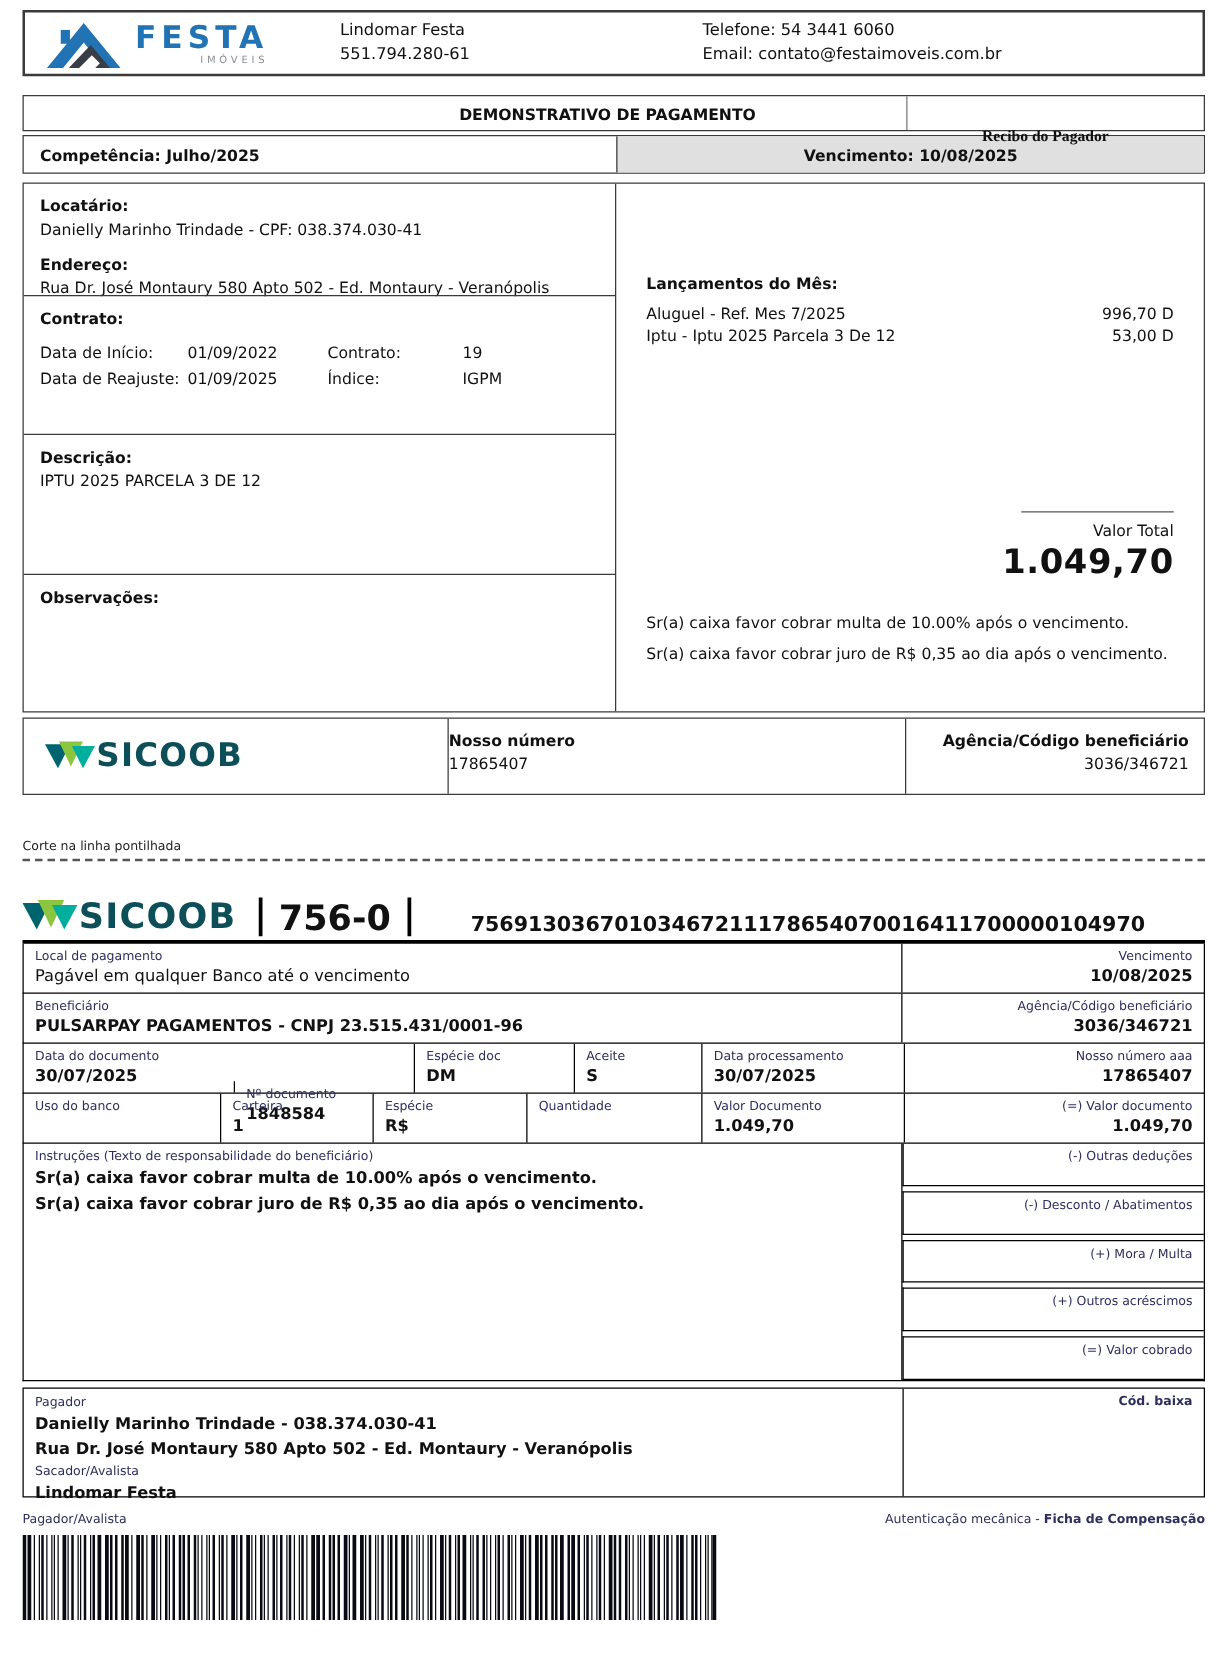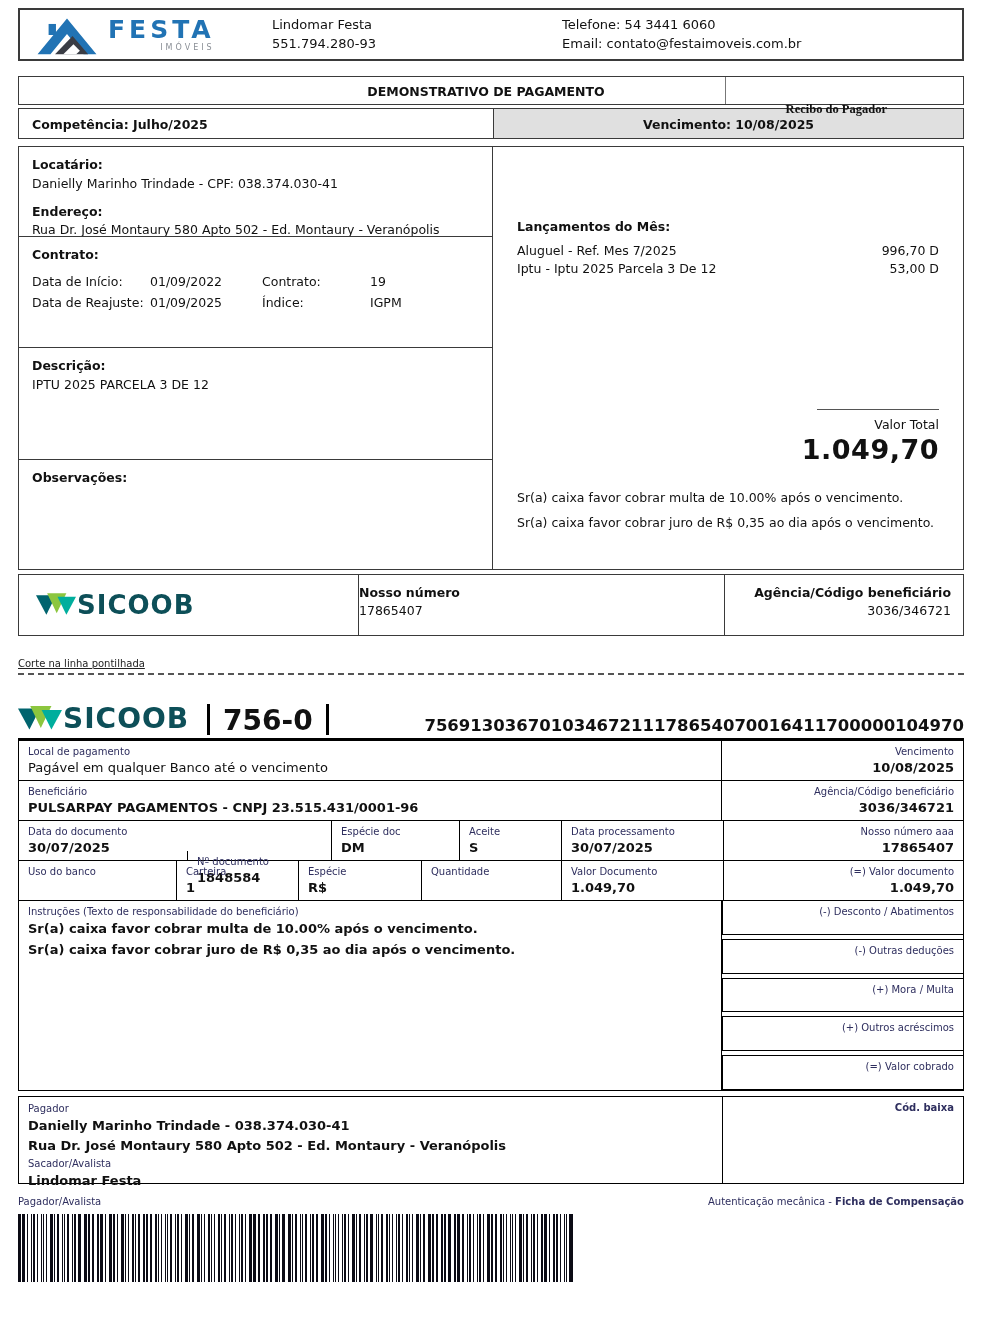--- a/index.html
+++ b/index.html
@@ -56,27 +56,27 @@
   .ab-label { font-weight: bold; font-size: 12.5px; }
   .ab-value { font-size: 12.5px; margin-top: 3px; }
 
   
   .sicoob { display: flex; align-items: center; gap: 1px; }
   .sicoob .sname { color: #0d4f58; font-weight: bold; letter-spacing: 1px; }
   .sicoob.sm .sname { font-size: 26px; }
   .sicoob.lg .sname { font-size: 28px; }
 
   
-  .corte { margin-top: 22px; font-size: 10px; color: #222; text-decoration: underline; }
+  .corte { margin-top: 36px; font-size: 10px; color: #222; }
   .dash { border-top: 2px dashed #555; margin-top: 4px; }
 
   
   .b-head { margin-top: 27px; display: flex; align-items: flex-end; border-bottom: 3px solid #000; padding-bottom: 3px; }
   .bankcode { font-size: 28px; font-weight: bold; line-height: 1.05; border-left: 3px solid #000; border-right: 3px solid #000; padding: 2px 13px 0; margin-left: 18px; }
-  .digits { flex: 1; text-align: right; font-weight: bold; font-size: 16.5px; letter-spacing: 0px; white-space: nowrap; }
+  .digits { flex: 1; text-align: center; font-weight: bold; font-size: 16.5px; letter-spacing: 0px; white-space: nowrap; }
 
   .brow { display: flex; border-left: 1.5px solid #000; border-right: 1.5px solid #000; border-bottom: 1px solid #000; }
   .cell { padding: 3px 9px 5px; }
   .lbl { font-size: 10px; color: #2e2e5e; line-height: 1.5; }
   .val { font-size: 13px; margin-top: 1px; }
   .bold { font-weight: bold; }
   .tr { text-align: right; }
   .bl { border-left: 1px solid #000; }
   .r1 .cf { flex: 1; }
   .rcol { width: 242px; }
@@ -112,21 +112,21 @@
         <polygon points="20,46 39,26 56,46" fill="#3a3d45"></polygon>
         <polygon points="29,46 40,35 47,42 43,46" fill="#ffffff"></polygon>
       </svg>
       <div>
         <div class="festa-word">FESTA</div>
         <div class="festa-sub">IMÓVEIS</div>
       </div>
     </div>
     <div class="hdr-mid">
       <div>Lindomar Festa</div>
-      <div>551.794.280-93</div>
+      <div>551.794.280-61</div>
     </div>
     <div class="hdr-right">
       <div>Telefone: 54 3441 6060</div>
       <div>Email: contato@festaimoveis.com.br</div>
     </div>
   </div>
 
   <div class="a-title">
     <span class="t1">DEMONSTRATIVO DE PAGAMENTO</span>
     <span class="t2">Recibo do Pagador</span>
@@ -310,24 +310,24 @@
   </div>
 
   <div class="brow5">
     <div class="b5-left">
       <div class="lbl">Instruções (Texto de responsabilidade do beneficiário)</div>
       <div class="iline">Sr(a) caixa favor cobrar multa de 10.00% após o vencimento.</div>
       <div class="iline">Sr(a) caixa favor cobrar juro de R$ 0,35 ao dia após o vencimento.</div>
     </div>
     <div class="b5-right">
       <div class="rbox">
+        <div class="lbl">(-) Outras deduções</div>
+      </div>
+      <div class="rbox">
         <div class="lbl">(-) Desconto / Abatimentos</div>
-      </div>
-      <div class="rbox">
-        <div class="lbl">(-) Outras deduções</div>
       </div>
       <div class="rbox">
         <div class="lbl">(+) Mora / Multa</div>
       </div>
       <div class="rbox">
         <div class="lbl">(+) Outros acréscimos</div>
       </div>
       <div class="rbox">
         <div class="lbl">(=) Valor cobrado</div>
       </div>

